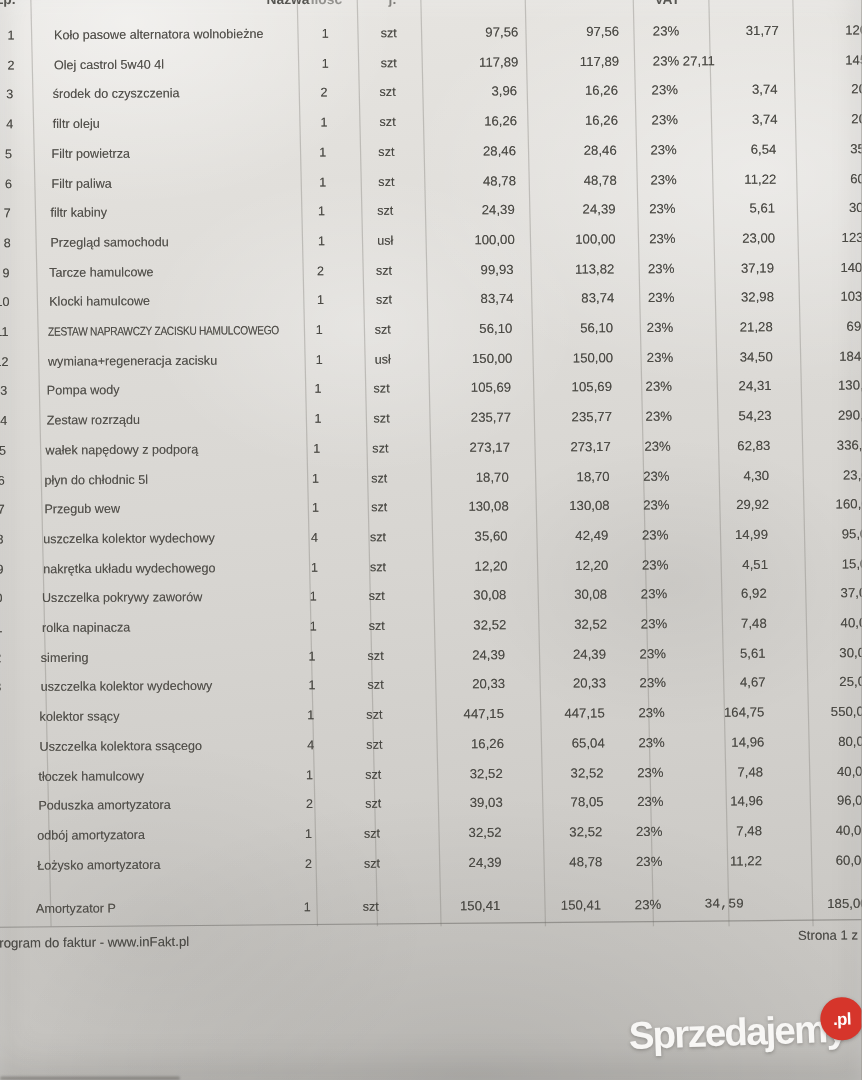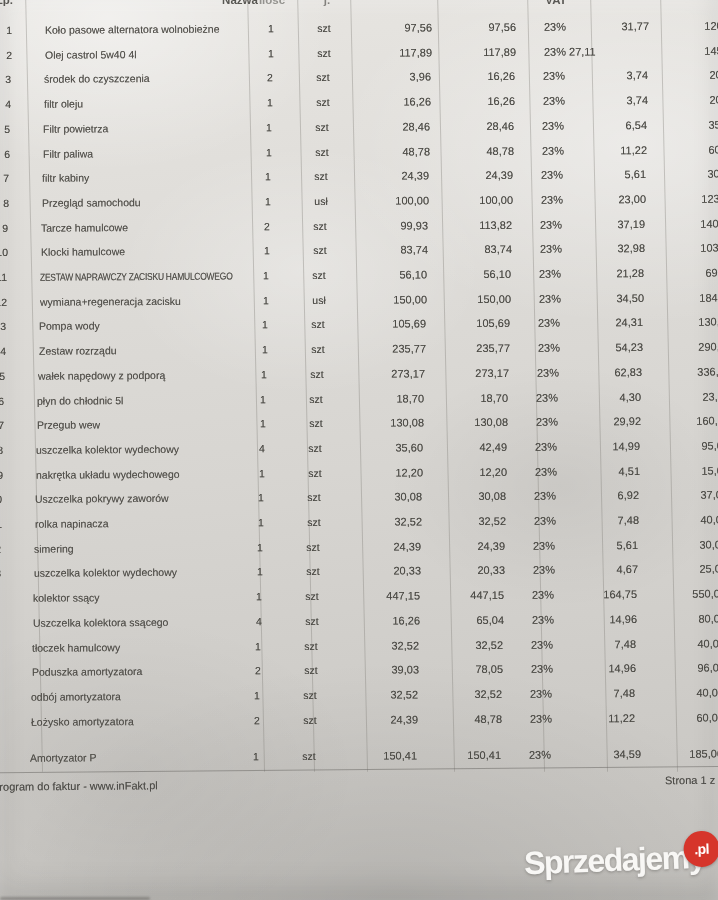--- a/index.html
+++ b/index.html
@@ -376,21 +376,21 @@
         <span class="cell" style="left: 586px; width: 64px; text-align: right;">11,22</span>
         <span class="cell" style="left: 655px; width: 84px; text-align: right;">60,00</span>
       </div>
       <div class="row" style="top: 751px; left: -16.3px;">
         <span class="cell name" style="left: 46px; width: 210px; text-align: left;">Amortyzator P</span>
         <span class="cell small" style="left: 247px; width: 50px; text-align: center;">1</span>
         <span class="cell small" style="left: 300px; width: 50px; text-align: center;">szt</span>
         <span class="cell" style="left: 353px; width: 80px; text-align: right;">150,41</span>
         <span class="cell" style="left: 437px; width: 80px; text-align: right;">150,41</span>
         <span class="cell" style="left: 528px; width: 56px; text-align: center;">23%</span>
-        <span class="cell" style="left: 593px; width: 64px; text-align: right;">34,59</span>
+        <span class="cell" style="left: 572px; width: 64px; text-align: right; font-family: Liberation Mono, monospace;">34,59</span>
         <span class="cell" style="left: 655px; width: 84px; text-align: right;">185,00</span>
       </div>
     </div>
 
   <div class="footer-line"></div>
   <div class="footer-left">Program do faktur - www.inFakt.pl</div>
   <div class="footer-right">Strona 1 z 2</div>
 
   <div class="edge-shadow"></div>
 

